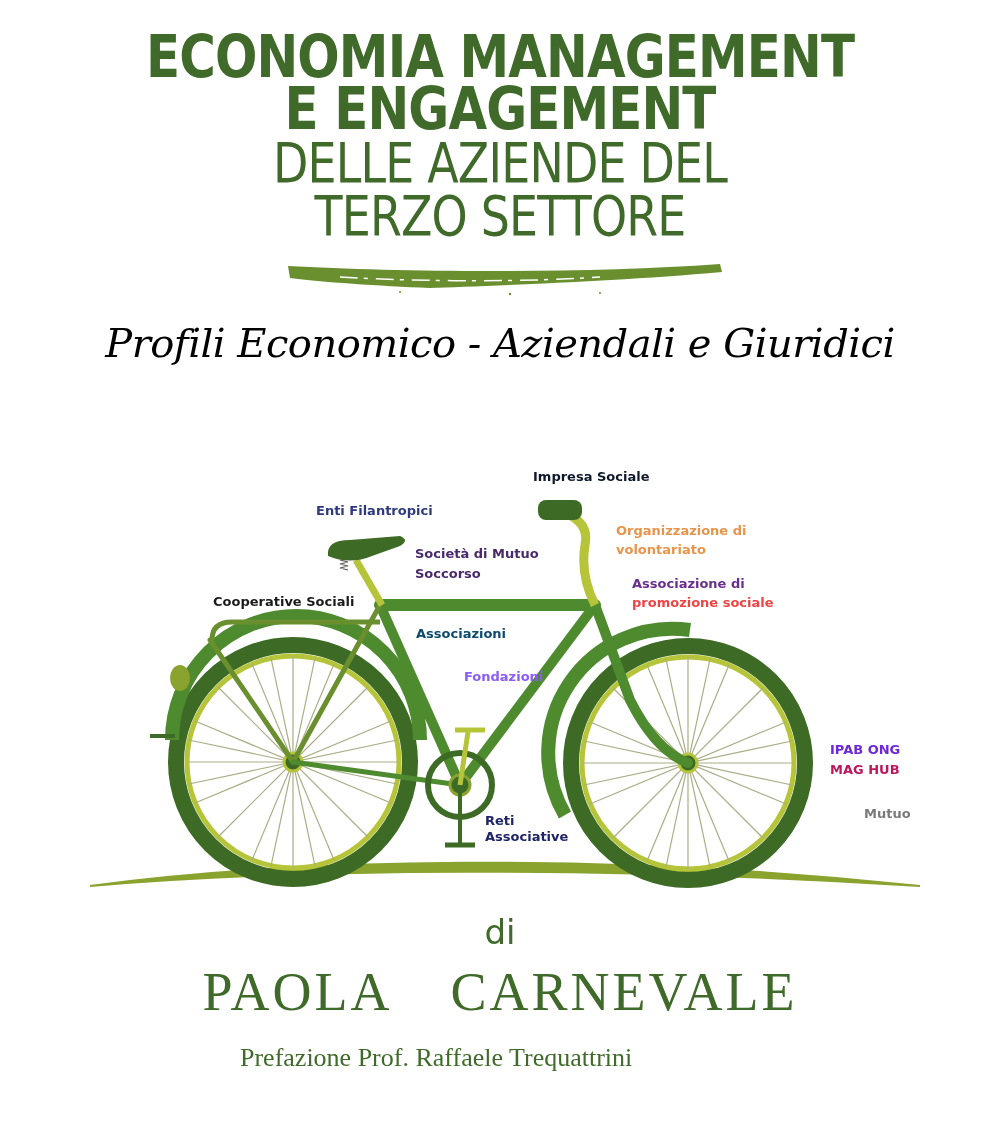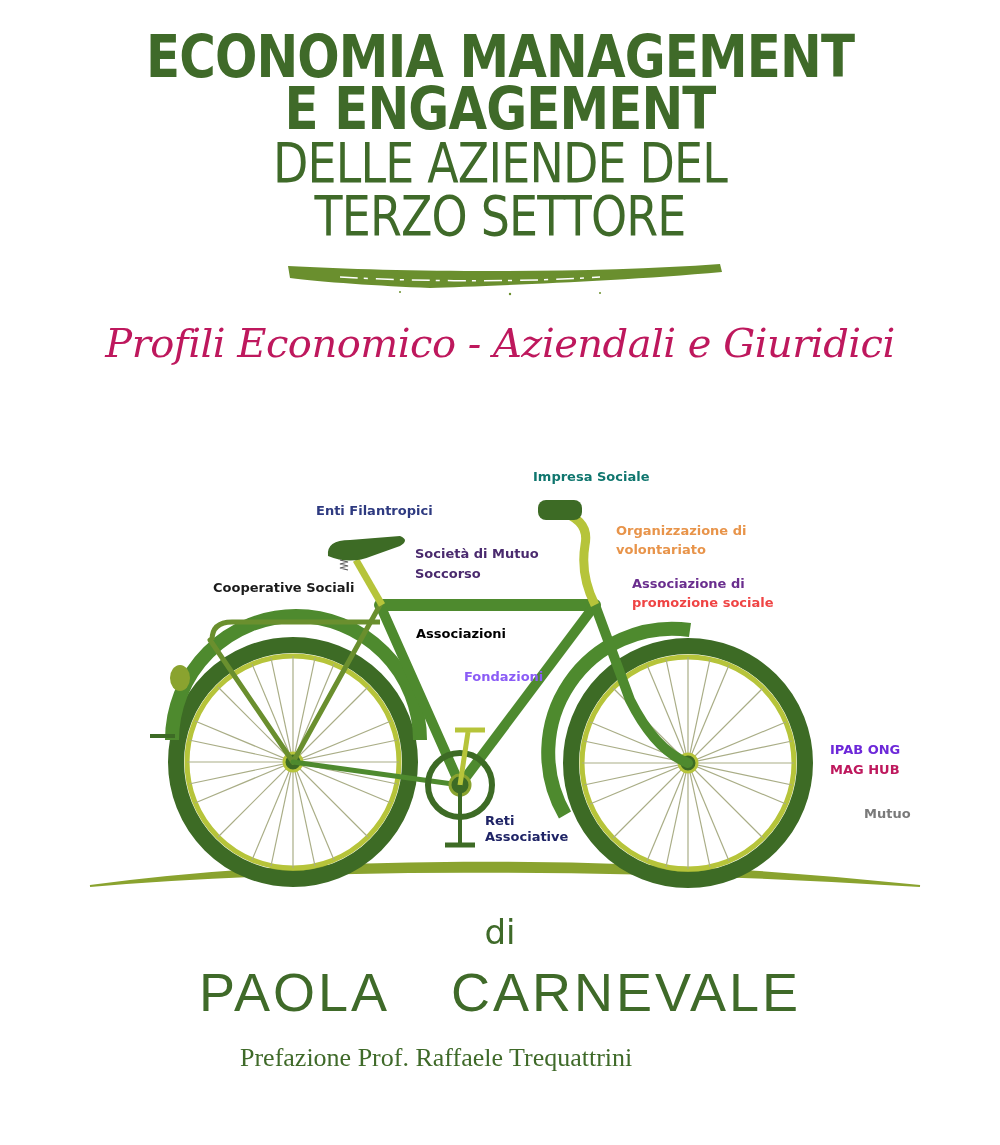--- a/index.html
+++ b/index.html
@@ -15,36 +15,36 @@
   .title-light {
     left: 0; width: 1000px; text-align: center;
     font-family: "DejaVu Sans", sans-serif; font-weight: normal;
     color: #3f6a29; font-size: 56px; letter-spacing: -1px;
     transform: scaleX(0.82); transform-origin: center;
     line-height: 56px;
   }
   .subtitle {
     left: 0; width: 1000px; text-align: center;
     font-family: "DejaVu Serif", serif; font-style: italic;
-    color: #be185d; font-size: 40px; line-height: 50px;
+    color: #000000; font-size: 40px; line-height: 50px;
     letter-spacing: -0.5px;
   }
   .lbl {
     font-family: "DejaVu Sans", sans-serif; font-weight: bold;
     font-size: 13px; line-height: 18px; white-space: nowrap;
   }
   .di {
     left: 0; width: 1000px; text-align: center;
     color: #3f6a29; font-size: 34px; line-height: 40px;
     font-family: "DejaVu Sans", sans-serif;
   }
   .author {
     left: 0; width: 1000px; text-align: center;
     color: #3f6a29; font-size: 54px; line-height: 60px;
-    font-family: Liberation Sans, sans-serif; letter-spacing: 3px;
+    font-family: Liberation Serif, serif; letter-spacing: 3px;
     word-spacing: 14px;
   }
   .preface {
     left: 240px; width: 600px;
     color: #3f6a29; font-size: 26px; line-height: 32px;
     font-family: Liberation Serif, serif;
   }
 </style>
 </head>
 <body>
@@ -135,30 +135,30 @@
   <g>
     <circle cx="460" cy="785" r="32" fill="none" stroke="#3d6b25" stroke-width="6"></circle>
     <circle cx="460" cy="785" r="10" fill="#3d6b25" stroke="#8aa32f" stroke-width="3"></circle>
     <line x1="460" y1="785" x2="468" y2="732" stroke="#b6c43a" stroke-width="5"></line>
     <line x1="455" y1="730" x2="485" y2="730" stroke="#b6c43a" stroke-width="5"></line>
     <line x1="460" y1="785" x2="460" y2="845" stroke="#3d6b25" stroke-width="4"></line>
     <line x1="445" y1="845" x2="475" y2="845" stroke="#3d6b25" stroke-width="5"></line>
   </g>
 </svg>
 
-<div class="abs lbl" style="left: 533px; top: 468px; color: #0f766e; text-align: center;">Impresa Sociale</div>
+<div class="abs lbl" style="left: 533px; top: 468px; color: #0f172a; text-align: center;">Impresa Sociale</div>
 <div class="abs lbl" style="left: 316px; top: 502px; color: rgb(46, 58, 128);">Enti Filantropici</div>
 <div class="abs lbl" style="left: 415px; top: 545px; color: rgb(74, 42, 110);">Società di Mutuo</div>
 <div class="abs lbl" style="left: 415px; top: 565px; color: rgb(74, 42, 110);">Soccorso</div>
 <div class="abs lbl" style="left: 616px; top: 522px; color: rgb(232, 148, 74);">Organizzazione di</div>
 <div class="abs lbl" style="left: 616px; top: 541px; color: rgb(232, 148, 74);">volontariato</div>
 <div class="abs lbl" style="left: 632px; top: 575px; color: rgb(106, 46, 142);">Associazione di</div>
 <div class="abs lbl" style="left: 632px; top: 594px; color: #ef4444;">promozione sociale</div>
-<div class="abs lbl" style="left: 213px; top: 579px; color: rgb(26, 26, 26);">Cooperative Sociali</div>
-<div class="abs lbl" style="left: 416px; top: 625px; color: #000000;">Associazioni</div>
+<div class="abs lbl" style="left: 213px; top: 593px; color: rgb(26, 26, 26);">Cooperative Sociali</div>
+<div class="abs lbl" style="left: 416px; top: 625px; color: #0c4a6e;">Associazioni</div>
 <div class="abs lbl" style="left: 464px; top: 668px; color: #8b5cf6;">Fondazioni</div>
 <div class="abs lbl" style="left: 830px; top: 741px; color: #6d28d9;">IPAB ONG</div>
 <div class="abs lbl" style="left: 830px; top: 761px; color: #be185d;">MAG HUB</div>
 <div class="abs lbl" style="left: 864px; top: 805px; color: rgb(122, 122, 122);">Mutuo</div>
 <div class="abs lbl" style="left: 485px; top: 812px; color: rgb(31, 36, 102);">Reti</div>
 <div class="abs lbl" style="left: 485px; top: 828px; color: rgb(31, 36, 102);">Associative</div>
 
 <div class="abs di" style="top:912px;">di</div>
 <div class="abs author" style="top:962px; white-space: pre;">PAOLA  CARNEVALE</div>
 <div class="abs preface" style="top:1042px;">Prefazione Prof. Raffaele Trequattrini</div>

